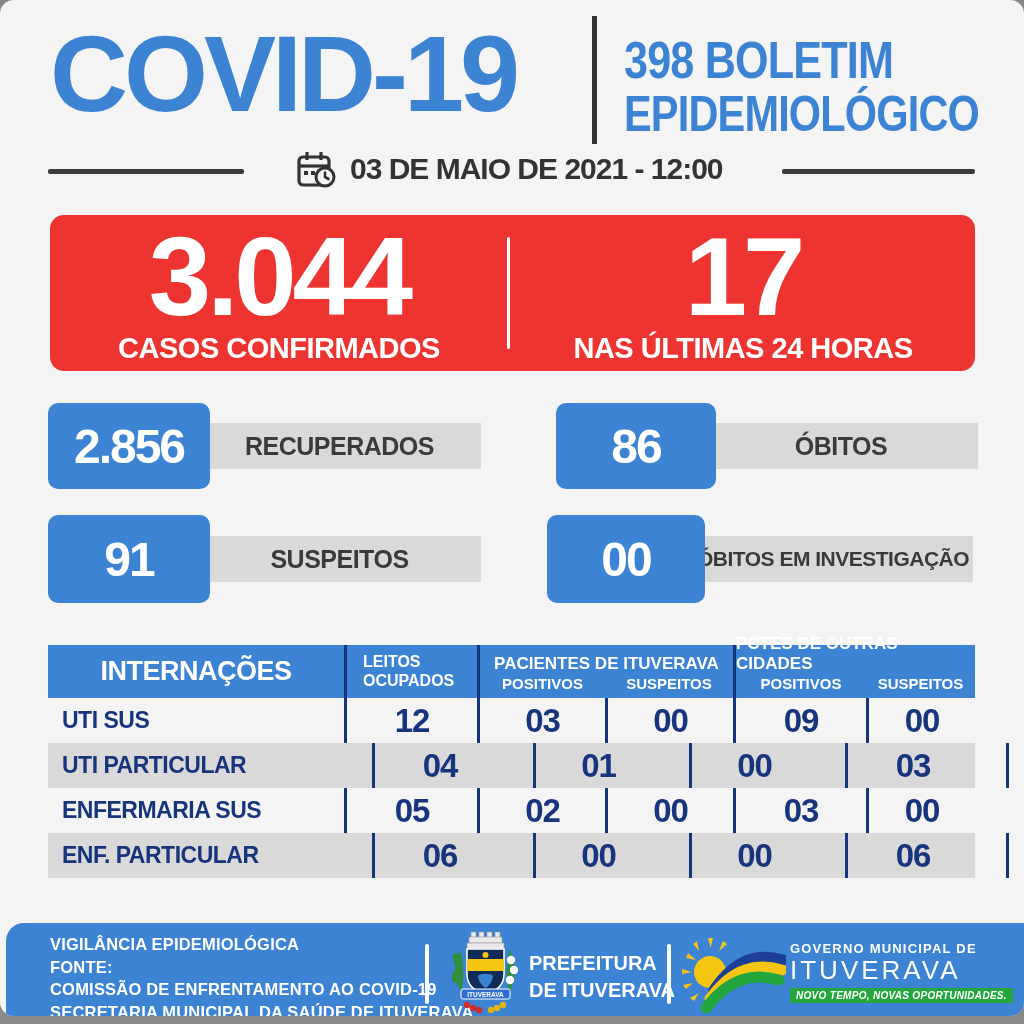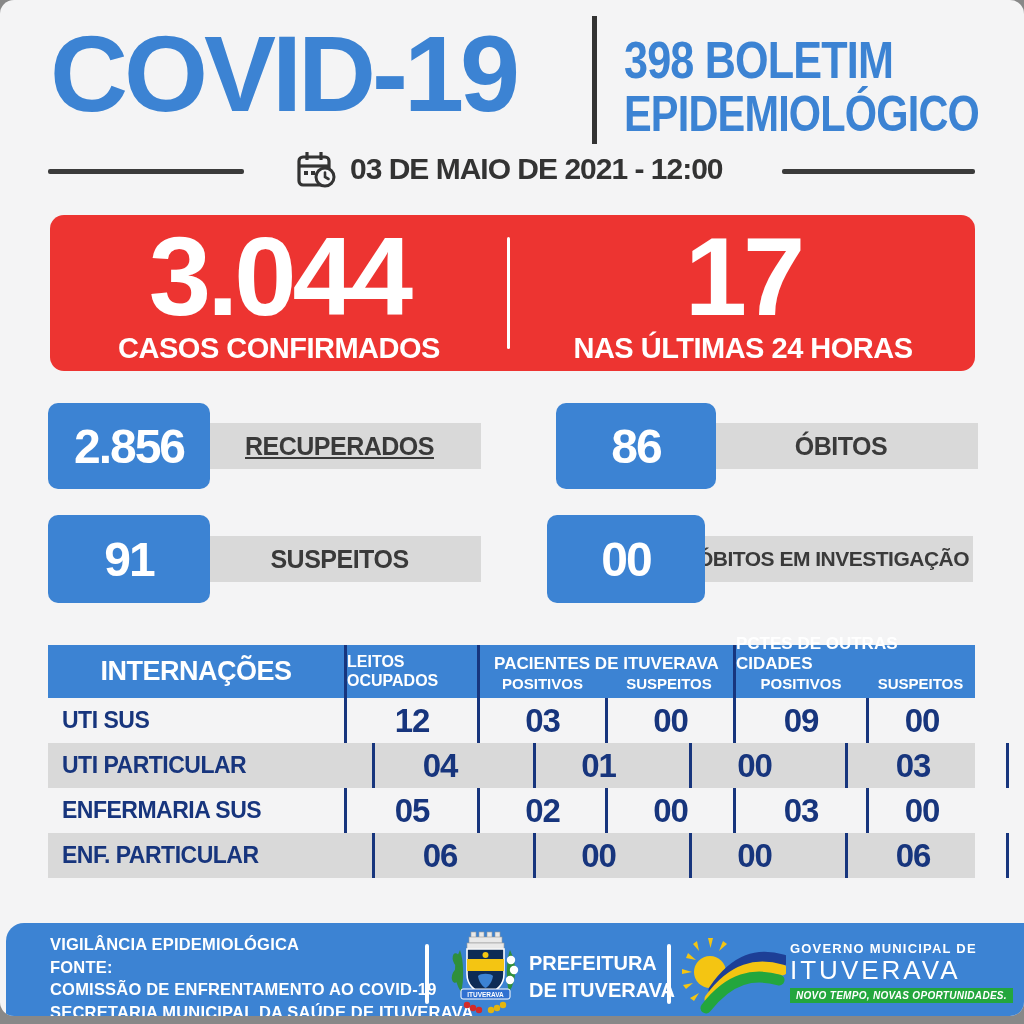--- a/index.html
+++ b/index.html
@@ -40,35 +40,35 @@
   .rb-divider{position:absolute;left:457px;top:22px;width:3px;height:112px;background:#fff;border-radius:2px;}
   
   .stat-card{position:absolute;}
   .stat-num{position:absolute;left:0;top:0;z-index:2;background:var(--blue);color:#fff;
     border-radius:10px;display:flex;align-items:center;justify-content:center;
     font-size:48px;letter-spacing:-2px;}
   .stat-bar{position:absolute;z-index:1;background:var(--gray-bar);color:var(--dark);
     display:flex;align-items:center;justify-content:center;font-size:25px;
     letter-spacing:-.5px;white-space:nowrap;}
   .card1{left:48px;top:403px;} .card1 .stat-num{width:162px;height:86px;}
-  .card1 .stat-bar{left:150px;top:20px;width:283px;height:46px;text-decoration:underline;}
+  .card1 .stat-bar{left:150px;top:20px;width:283px;height:46px;}
   .card2{left:556px;top:403px;} .card2 .stat-num{width:160px;height:86px;}
   .card2 .stat-bar{left:148px;top:20px;width:274px;height:46px;}
   .card3{left:48px;top:515px;} .card3 .stat-num{width:162px;height:88px;}
   .card3 .stat-bar{left:150px;top:21px;width:283px;height:46px;}
   .card4{left:547px;top:515px;} .card4 .stat-num{width:158px;height:88px;}
   .card4 .stat-bar{left:146px;top:21px;width:280px;height:46px;font-size:21px;}
   
   .tbl{position:absolute;left:48px;top:645px;width:927px;}
   .tbl-header{display:grid;grid-template-columns:296px 133px 128px 128px 133px 109px;
     grid-template-rows:30px 23px;background:var(--blue);color:#fff;height:53px;}
   .th-internacoes{grid-area:1/1/3/2;display:flex;align-items:center;justify-content:center;
     font-size:27px;letter-spacing:-.5px;}
   .th-beds{grid-area:1/2/3/3;display:flex;flex-direction:column;justify-content:center;
-    font-size:16px;line-height:1.18;border-left:3px solid var(--navy);}
+    padding-left:16px;font-size:16px;line-height:1.18;border-left:3px solid var(--navy);}
   .th-group1{grid-area:1/3/2/5;border-left:3px solid var(--navy);}
   .th-group2{grid-area:1/5/2/7;border-left:3px solid var(--navy);}
   .th-group1,.th-group2{display:flex;align-items:flex-end;justify-content:center;
     font-size:17px;padding-bottom:1px;}
   .th-sub{display:flex;align-items:flex-start;justify-content:center;font-size:15px;}
   .th-sub.s1{grid-area:2/3/3/4;border-left:3px solid var(--navy);}
   .th-sub.s2{grid-area:2/4/3/5;}
   .th-sub.s3{grid-area:2/5/3/6;border-left:3px solid var(--navy);}
   .th-sub.s4{grid-area:2/6/3/7;}
   .t-row{display:grid;grid-template-columns:296px 133px 128px 128px 133px 109px;

